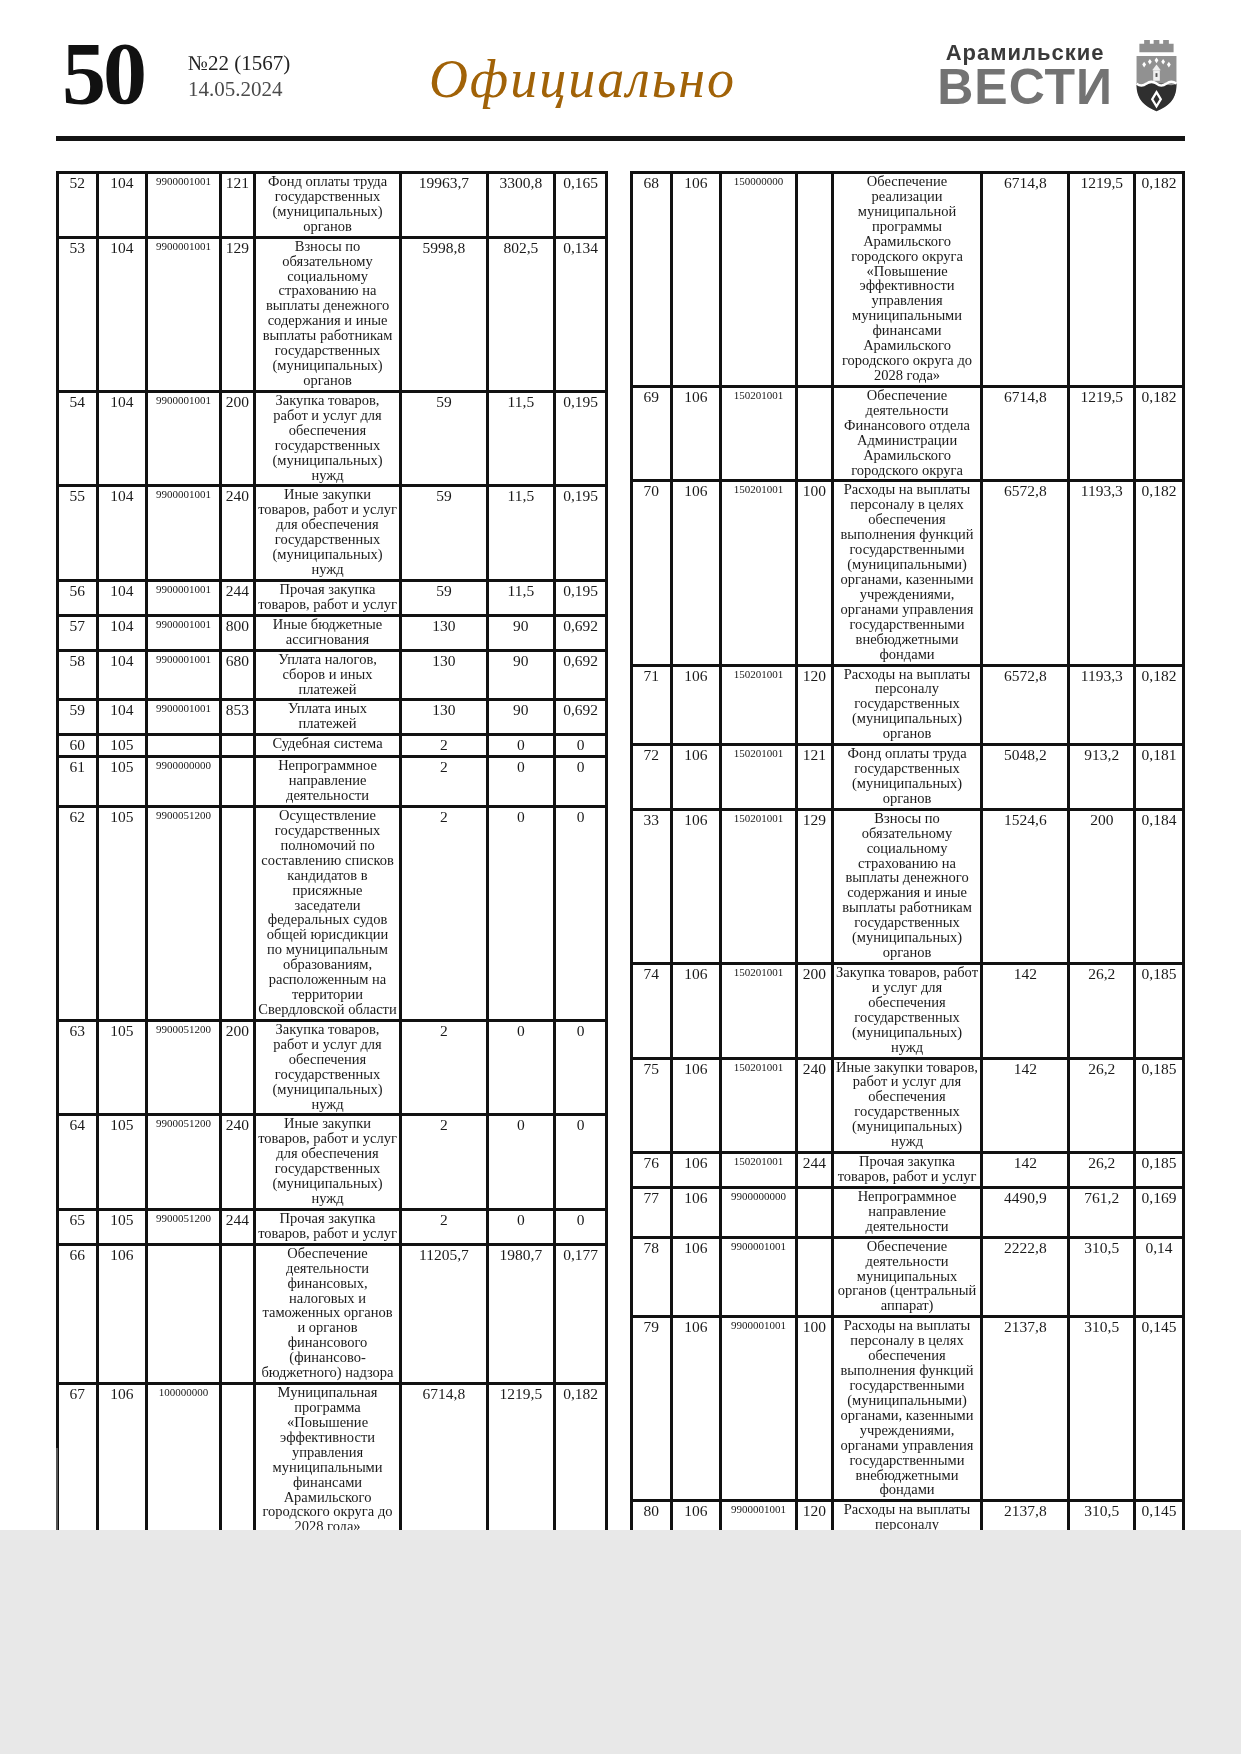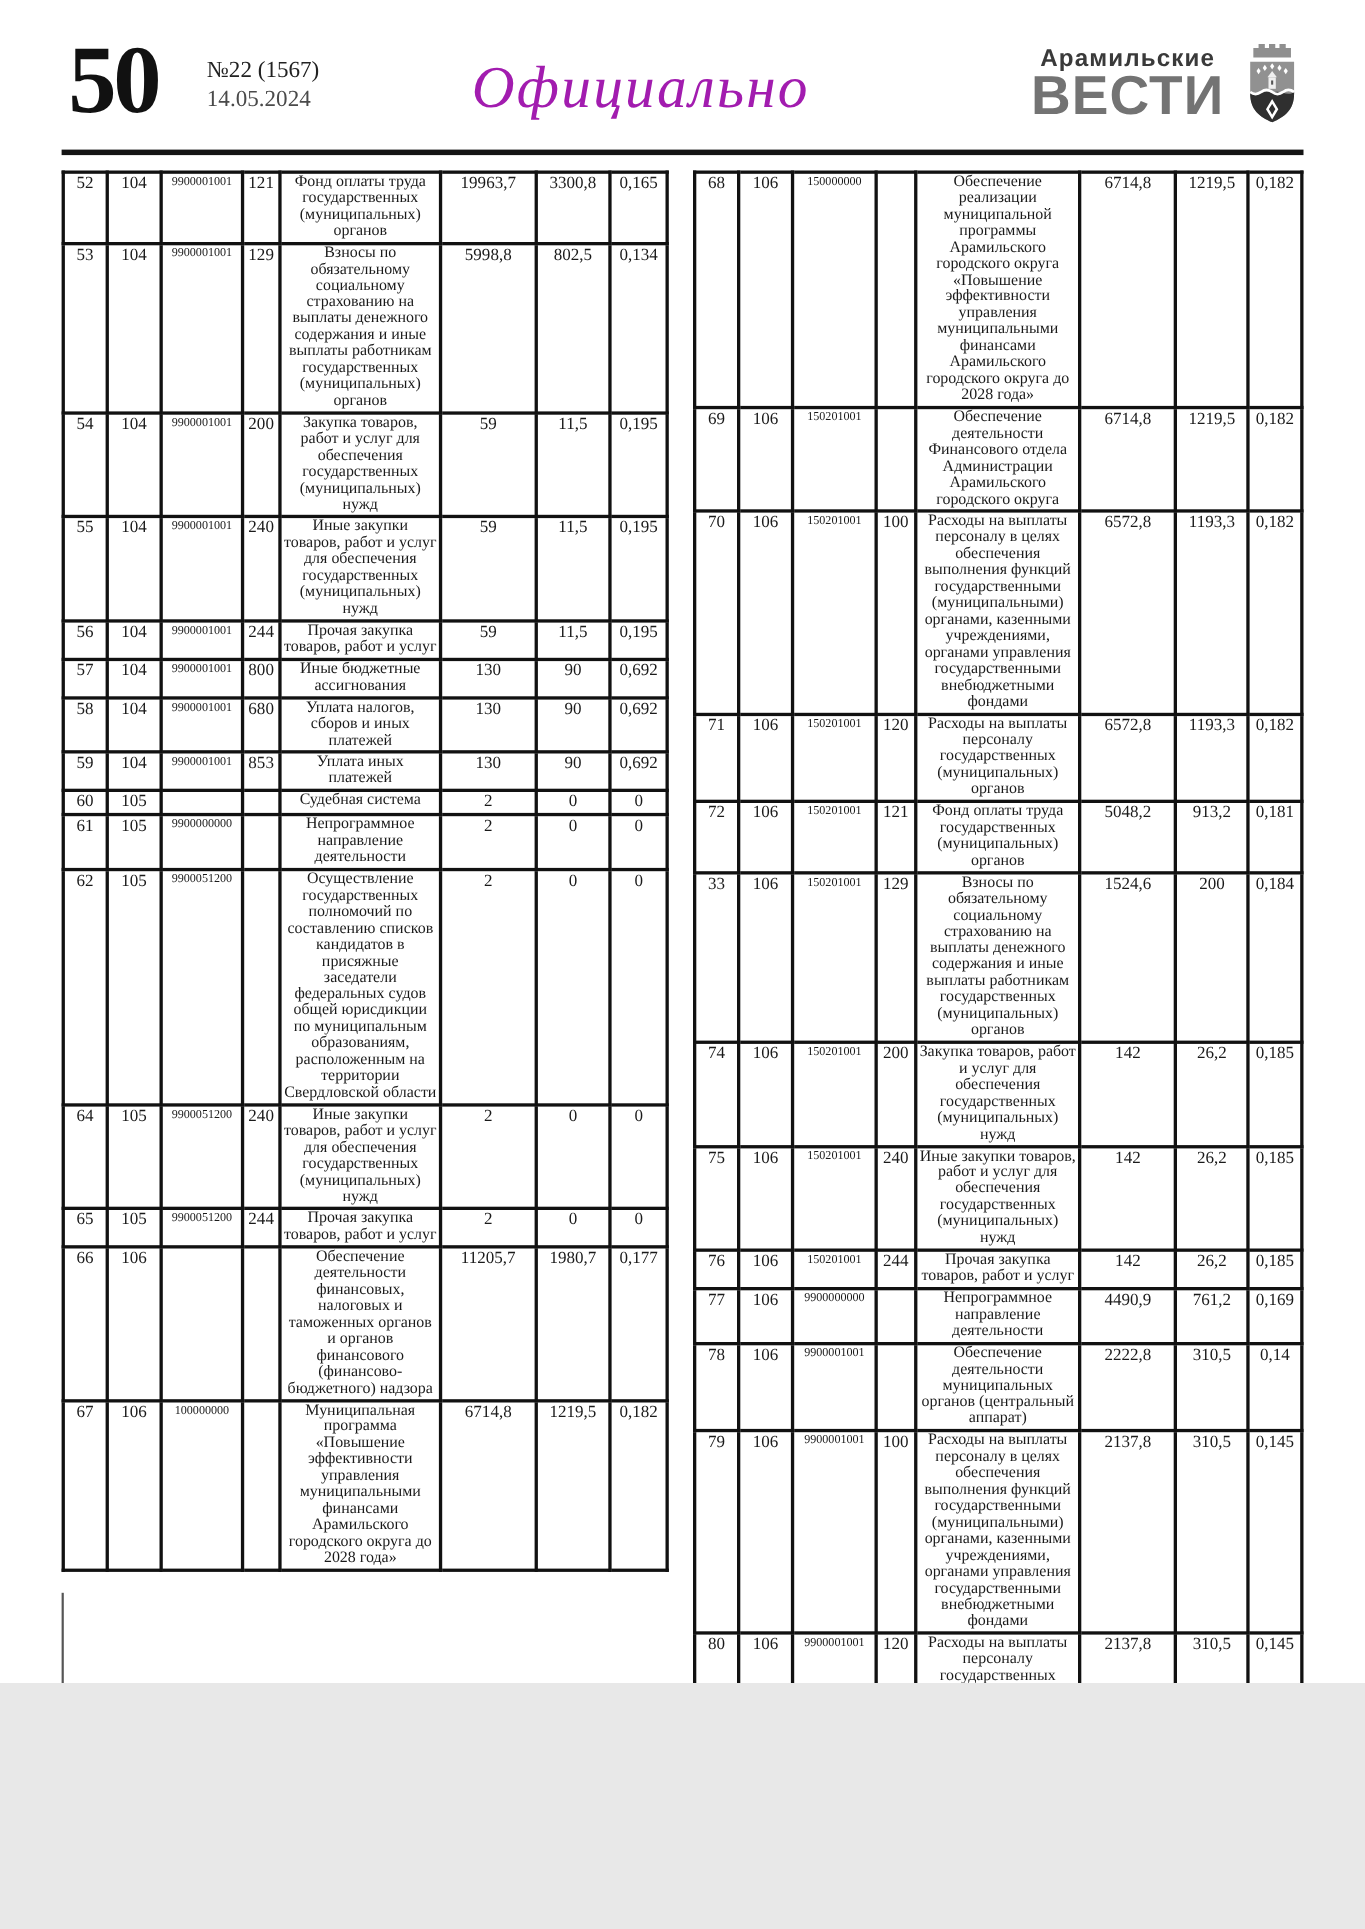--- a/index.html
+++ b/index.html
@@ -17,29 +17,29 @@
   .pageno{
     position:absolute;left:6px;top:-10px;
     font-size:88px;font-weight:bold;line-height:1;letter-spacing:-3px;
     color:#111;
   }
   .issue-block{position:absolute;left:132px;top:10px;font-size:21px;line-height:1.25;color:#222;}
   .issue-date{color:#4a4a4a;}
   .section-title{
     position:absolute;left:140px;right:216px;top:8px;
     text-align:center;font-size:54px;font-style:italic;
-    font-family:"Liberation Serif", serif;color:#a21caf;letter-spacing:2px;
+    font-family:"Liberation Serif", serif;color:#a16207;letter-spacing:2px;
   }
   .masthead{position:absolute;right:72px;top:2px;text-align:center;font-family:"Liberation Sans", sans-serif;}
   .mast-top{font-size:22px;font-weight:bold;color:#3a3a3a;letter-spacing:1px;line-height:1;}
   .mast-bottom{font-size:50px;font-weight:bold;color:#737373;line-height:0.92;letter-spacing:1px;}
   .crest{position:absolute;right:0;top:-4px;}
   .rule{height:5px;background:#141414;margin:6px 56px 0;}
   
-  .cols{display:flex;align-items:flex-start;gap:22px;margin:14px 56px 0;}
+  .cols{display:flex;align-items:flex-start;gap:22px;margin:30px 56px 0;}
   table.budget{border-collapse:collapse;table-layout:fixed;background:#fff;}
   table.budget td{
     border:3px solid #111;
     vertical-align:top;text-align:center;
     padding:0 2px 2px;
     font-size:14.5px;line-height:1.03;
     word-wrap:break-word;overflow-wrap:break-word;
     hyphens:auto;-webkit-hyphens:auto;
   }
   table.budget td.c0,table.budget td.c1,table.budget td.c3{font-size:15.5px;padding-top:1px;}
@@ -200,20 +200,30 @@
             <td class="c0">62</td>
             <td class="c1">105</td>
             <td class="c2">9900051200</td>
             <td class="c3"></td>
             <td class="c4">Осуществление государственных полномочий по составлению списков кандидатов в присяжные заседатели федеральных судов общей юрисдикции по муниципальным образованиям, расположенным на территории Свердловской области</td>
             <td class="c5">2</td>
             <td class="c6">0</td>
             <td class="c7">0</td>
           </tr>
           <tr>
+            <td class="c0">63</td>
+            <td class="c1">105</td>
+            <td class="c2">9900051200</td>
+            <td class="c3">200</td>
+            <td class="c4">Закупка товаров, работ и услуг для обеспечения государственных (муниципальных) нужд</td>
+            <td class="c5">2</td>
+            <td class="c6">0</td>
+            <td class="c7">0</td>
+          </tr>
+          <tr>
             <td class="c0">64</td>
             <td class="c1">105</td>
             <td class="c2">9900051200</td>
             <td class="c3">240</td>
             <td class="c4">Иные закупки товаров, работ и услуг для обеспечения государственных (муниципальных) нужд</td>
             <td class="c5">2</td>
             <td class="c6">0</td>
             <td class="c7">0</td>
           </tr>
           <tr>

